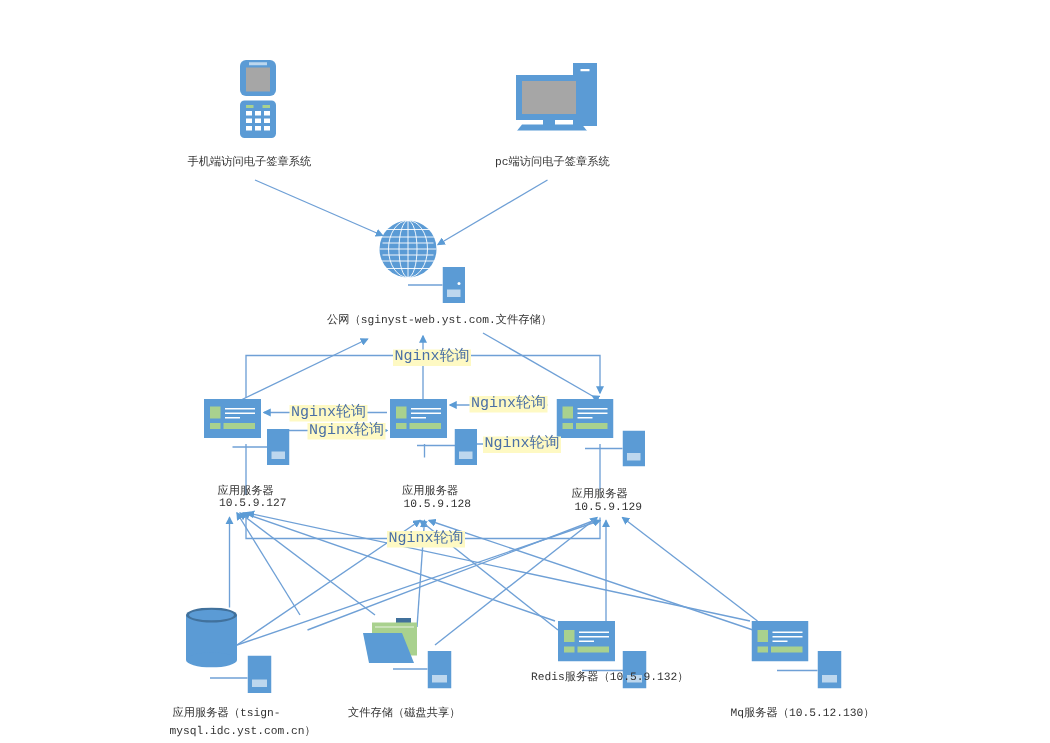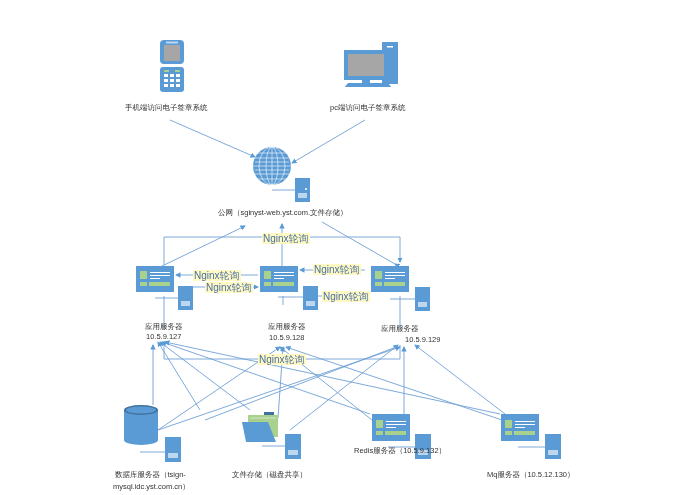--- a/index.html
+++ b/index.html
@@ -1,16 +1,16 @@
 <!DOCTYPE html>
 <html><head>
 <meta charset="utf-8">
 <style>
   html,body{margin:0;padding:0;background:#fff;}
-  #canvas{position:relative;width:700px;height:495px;overflow:hidden;background:#fff;font-family:Liberation Sans, sans-serif;}
+  #canvas{position:relative;width:700px;height:495px;overflow:hidden;background:#fff;font-family:Liberation Mono, monospace;}
   svg#lines{position:absolute;left:0;top:0;}
   .lbl{position:absolute;font-size:7.5px;color:#333;white-space:nowrap;}
   .nginx{position:absolute;font-size:10px;color:#4a6fa5;background:#fef9c3;white-space:nowrap;line-height:11px;padding:0 1px;}
   .icon{position:absolute;}
 </style>
 </head>
 <body>
 
 <div id="canvas">
 
@@ -161,40 +161,40 @@
   <svg class="icon" style="left:415px;top:287px" width="15" height="24">
       <rect width="15" height="24" fill="#5b9bd5"></rect>
       <rect x="3" y="15" width="9" height="5" fill="#bdd7ee"></rect>
     </svg>
 
   <div class="lbl" style="left:145px;top:322px">应用服务器</div>
   <div class="lbl" style="left:146px;top:332px">10.5.9.127</div>
   <div class="lbl" style="left:268px;top:322px">应用服务器</div>
   <div class="lbl" style="left:269px;top:333px">10.5.9.128</div>
   <div class="lbl" style="left:381px;top:324px">应用服务器</div>
-  <div class="lbl" style="left:405px;top:335px">10.5.9.129</div>
+  <div class="lbl" style="left:383px;top:335px">10.5.9.129</div>
 
   <div class="nginx" style="left:262px;top:233px">Nginx轮询</div>
   <div class="nginx" style="left:193px;top:270px">Nginx轮询</div>
   <div class="nginx" style="left:205px;top:282px">Nginx轮询</div>
   <div class="nginx" style="left:313px;top:264px">Nginx轮询</div>
   <div class="nginx" style="left:322px;top:291px">Nginx轮询</div>
   <div class="nginx" style="left:258px;top:354px">Nginx轮询</div>
 
   <svg class="icon" style="left:124px;top:405px" width="34" height="40">
     <rect x="0" y="5" width="34" height="30" fill="#5b9bd5"></rect>
     <ellipse cx="17" cy="35" rx="17" ry="5" fill="#5b9bd5"></ellipse>
     <ellipse cx="17" cy="5" rx="17" ry="5" fill="#41719c"></ellipse>
     <ellipse cx="17" cy="5" rx="15" ry="3.5" fill="#5b9bd5"></ellipse>
   </svg>
   <svg class="icon" style="left:165px;top:437px" width="16" height="25">
       <rect width="16" height="25" fill="#5b9bd5"></rect>
       <rect x="3" y="16" width="10" height="5" fill="#bdd7ee"></rect>
     </svg>
-  <div class="lbl" style="left:115px;top:470px">数据库服务器（tsign-</div>
+  <div class="lbl" style="left:115px;top:470px">应用服务器（tsign-</div>
   <div class="lbl" style="left:113px;top:482px">mysql.idc.yst.com.cn）</div>
 
   <svg class="icon" style="left:242px;top:412px" width="40" height="32">
     <rect x="22" y="0" width="10" height="4" fill="#41719c"></rect>
     <rect x="6" y="3" width="30" height="22" fill="#a9d18e"></rect>
     <g stroke="#fff" stroke-width="0.5">
         <line x1="8" y1="6" x2="34" y2="6"></line>
       </g>
     <polygon points="0,10 26,10 34,30 4,30" fill="#5b9bd5"></polygon>
   </svg>

